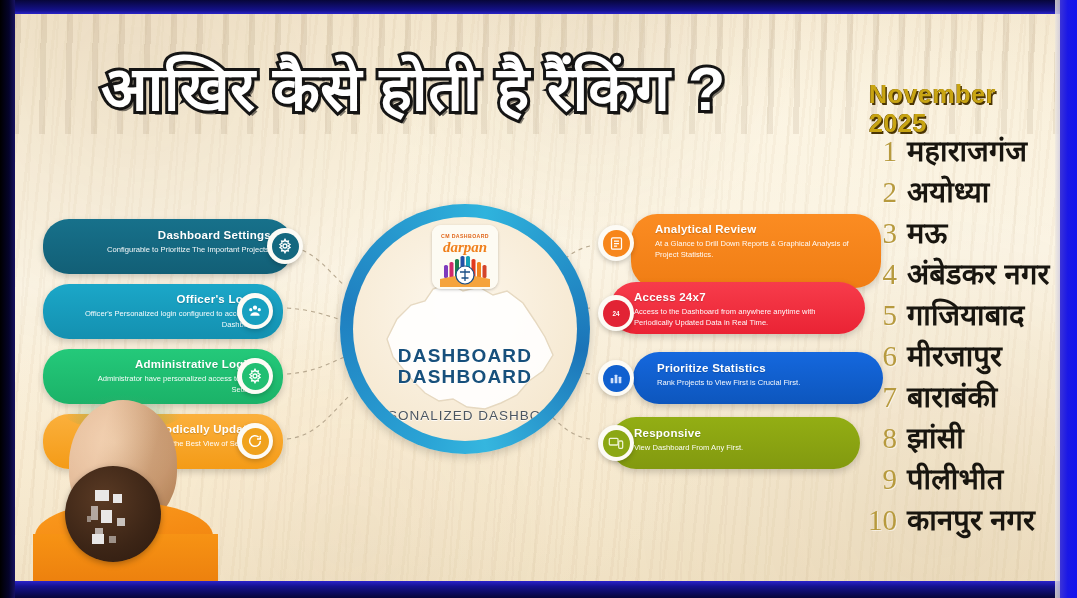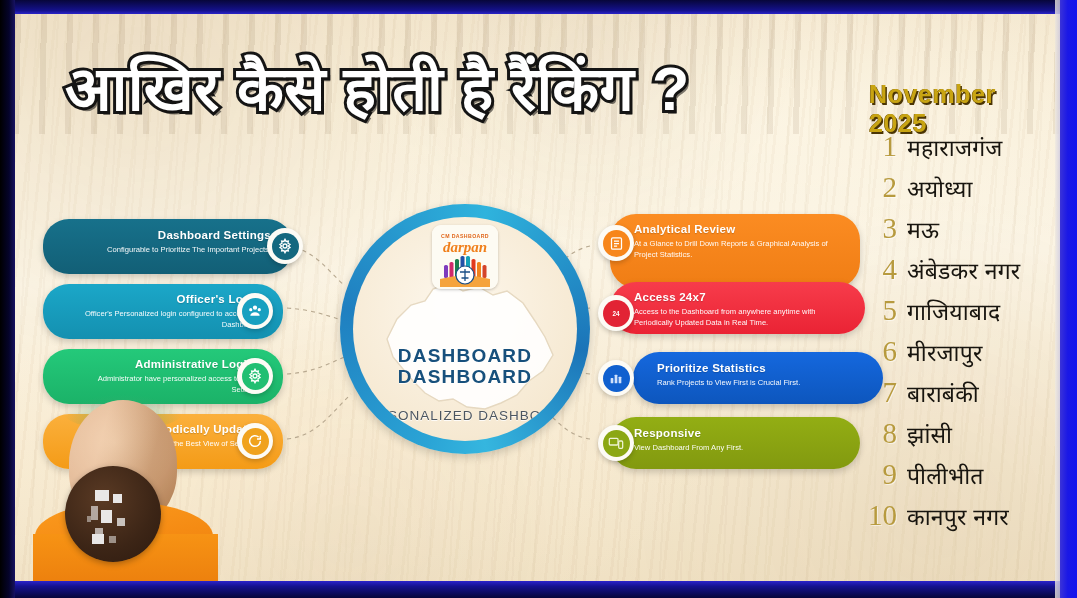--- a/index.html
+++ b/index.html
@@ -37,30 +37,31 @@
 
   
   #headline{position:absolute;left:50px;top:36px;width:790px;height:82px;}
   #headline .hl{
     font-family:"Liberation Sans",sans-serif;
     font-weight:700;font-size:61px;line-height:78px;letter-spacing:.5px;
     color:#ffffff;white-space:nowrap;
     -webkit-text-stroke:6px #151515;
     paint-order:stroke fill;
     text-shadow:3px 4px 0 rgba(20,18,16,.55);
+    margin-left:36px;
   }
 
   
   #rank-panel{position:absolute;left:840px;top:66px;width:200px;height:470px;}
   #rank-title{position:absolute;left:14px;top:0;font-size:25px;font-weight:700;letter-spacing:.6px;
     color:#c8a412;text-shadow:1.5px 1.5px 0 #4b3504, -0.5px -0.5px 0 #6d5008;}
   .rank-row{position:absolute;left:0;width:200px;height:38px;display:flex;align-items:baseline;}
   .rank-num{width:42px;text-align:right;padding-right:10px;font-size:29px;font-weight:400;
     color:#b79a3e;font-family:"Liberation Serif",serif;text-shadow:1px 1px 0 rgba(255,255,255,.55);}
-  .rank-name{font-size:23px;font-weight:400;color:#18150f;font-family:"Liberation Sans",sans-serif;
+  .rank-name{font-size:29px;font-weight:700;color:#18150f;font-family:"Liberation Sans",sans-serif;
     letter-spacing:.2px;white-space:nowrap;}
 
   
   #info{position:absolute;left:0;top:160px;width:845px;height:360px;}
 
   
   #connect{position:absolute;left:0;top:0;width:845px;height:360px;}
 
   
   #center-wrap{position:absolute;left:325px;top:30px;width:250px;height:250px;}
@@ -273,21 +274,21 @@
       </div>
       <div class="ico" style="left:222px;top:249px">
         <div class="dot" style="background:#f0a21d">
           <svg width="16" height="16" viewBox="0 0 24 24" fill="none" stroke="#fff" stroke-width="2.2">
             <path d="M20 12a8 8 0 1 1-2.6-5.9"></path>
               <path d="M20 4v5h-5"></path>
           </svg>
         </div>
       </div>
 
-      <div class="pill right" style="left:595px;top:40px;width:250px;height:74px;background:linear-gradient(180deg,#fb8c22,#f07d14);">
+      <div class="pill right" style="left:616px;top:40px;width:250px;height:74px;background:linear-gradient(180deg,#fb8c22,#f07d14);">
         <div class="ttl nosel" style="top:9px">Analytical Review</div>
         <div class="sub nosel" style="top:25px">At a Glance to Drill Down Reports &amp; Graphical Analysis of Project Statistics.</div>
       </div>
       <div class="ico" style="left:583px;top:51px">
         <div class="dot" style="background:#f7861b">
           <svg width="15" height="15" viewBox="0 0 24 24" fill="none" stroke="#fff" stroke-width="2">
             <rect x="4" y="3" width="16" height="18" rx="2"></rect>
             <path d="M8 8h8M8 12h8M8 16h5"></path>
           </svg>
         </div>

